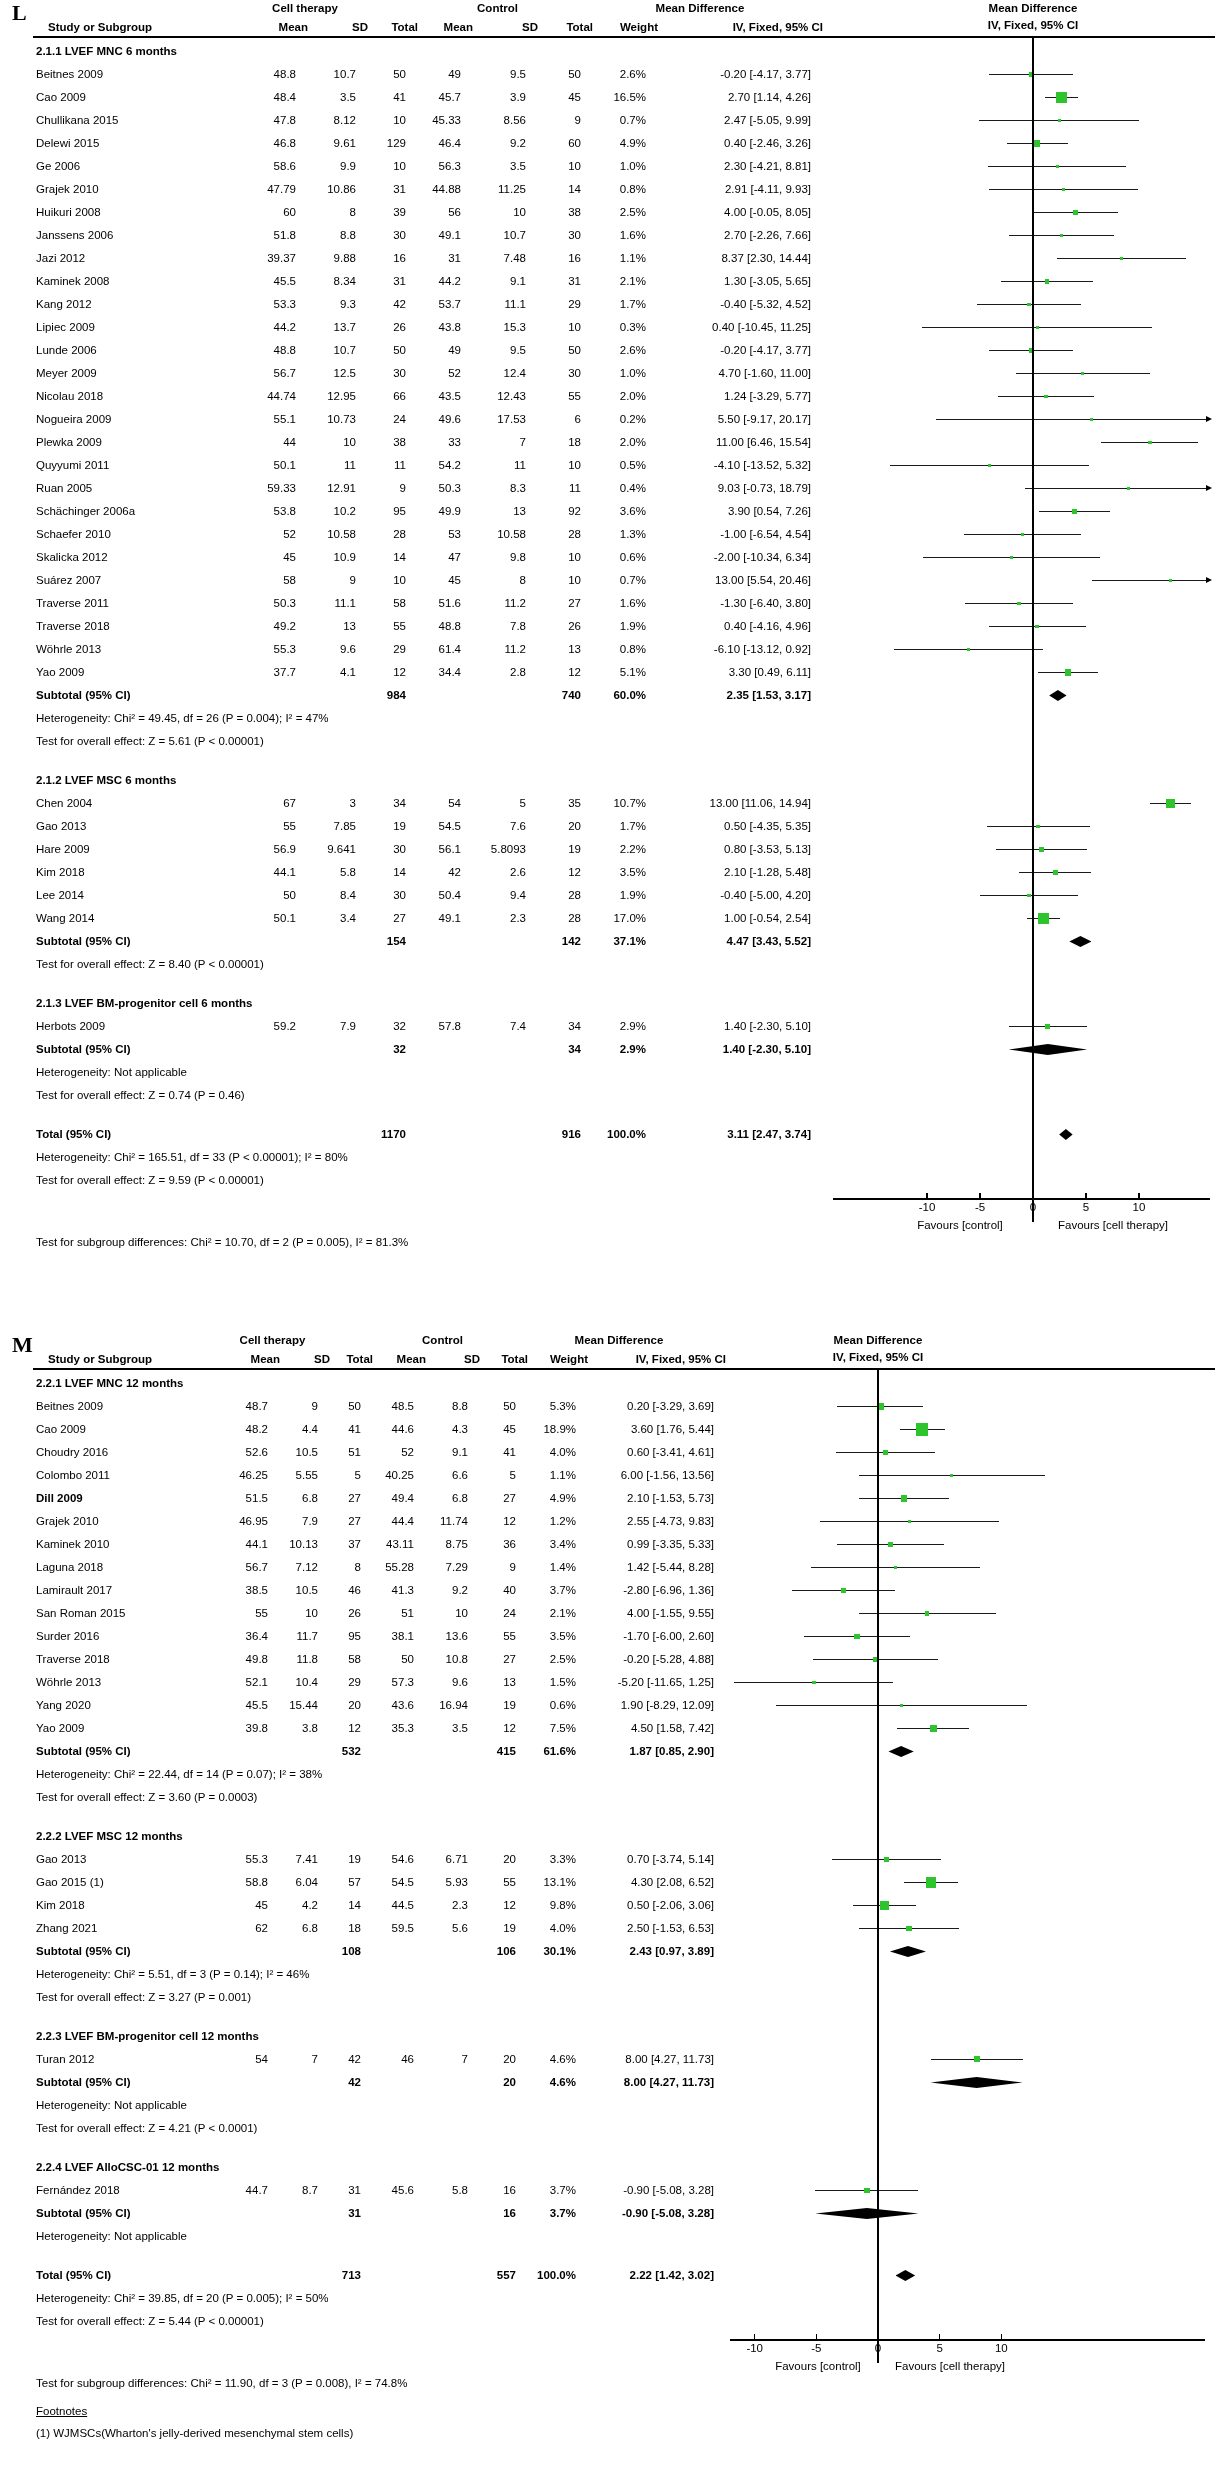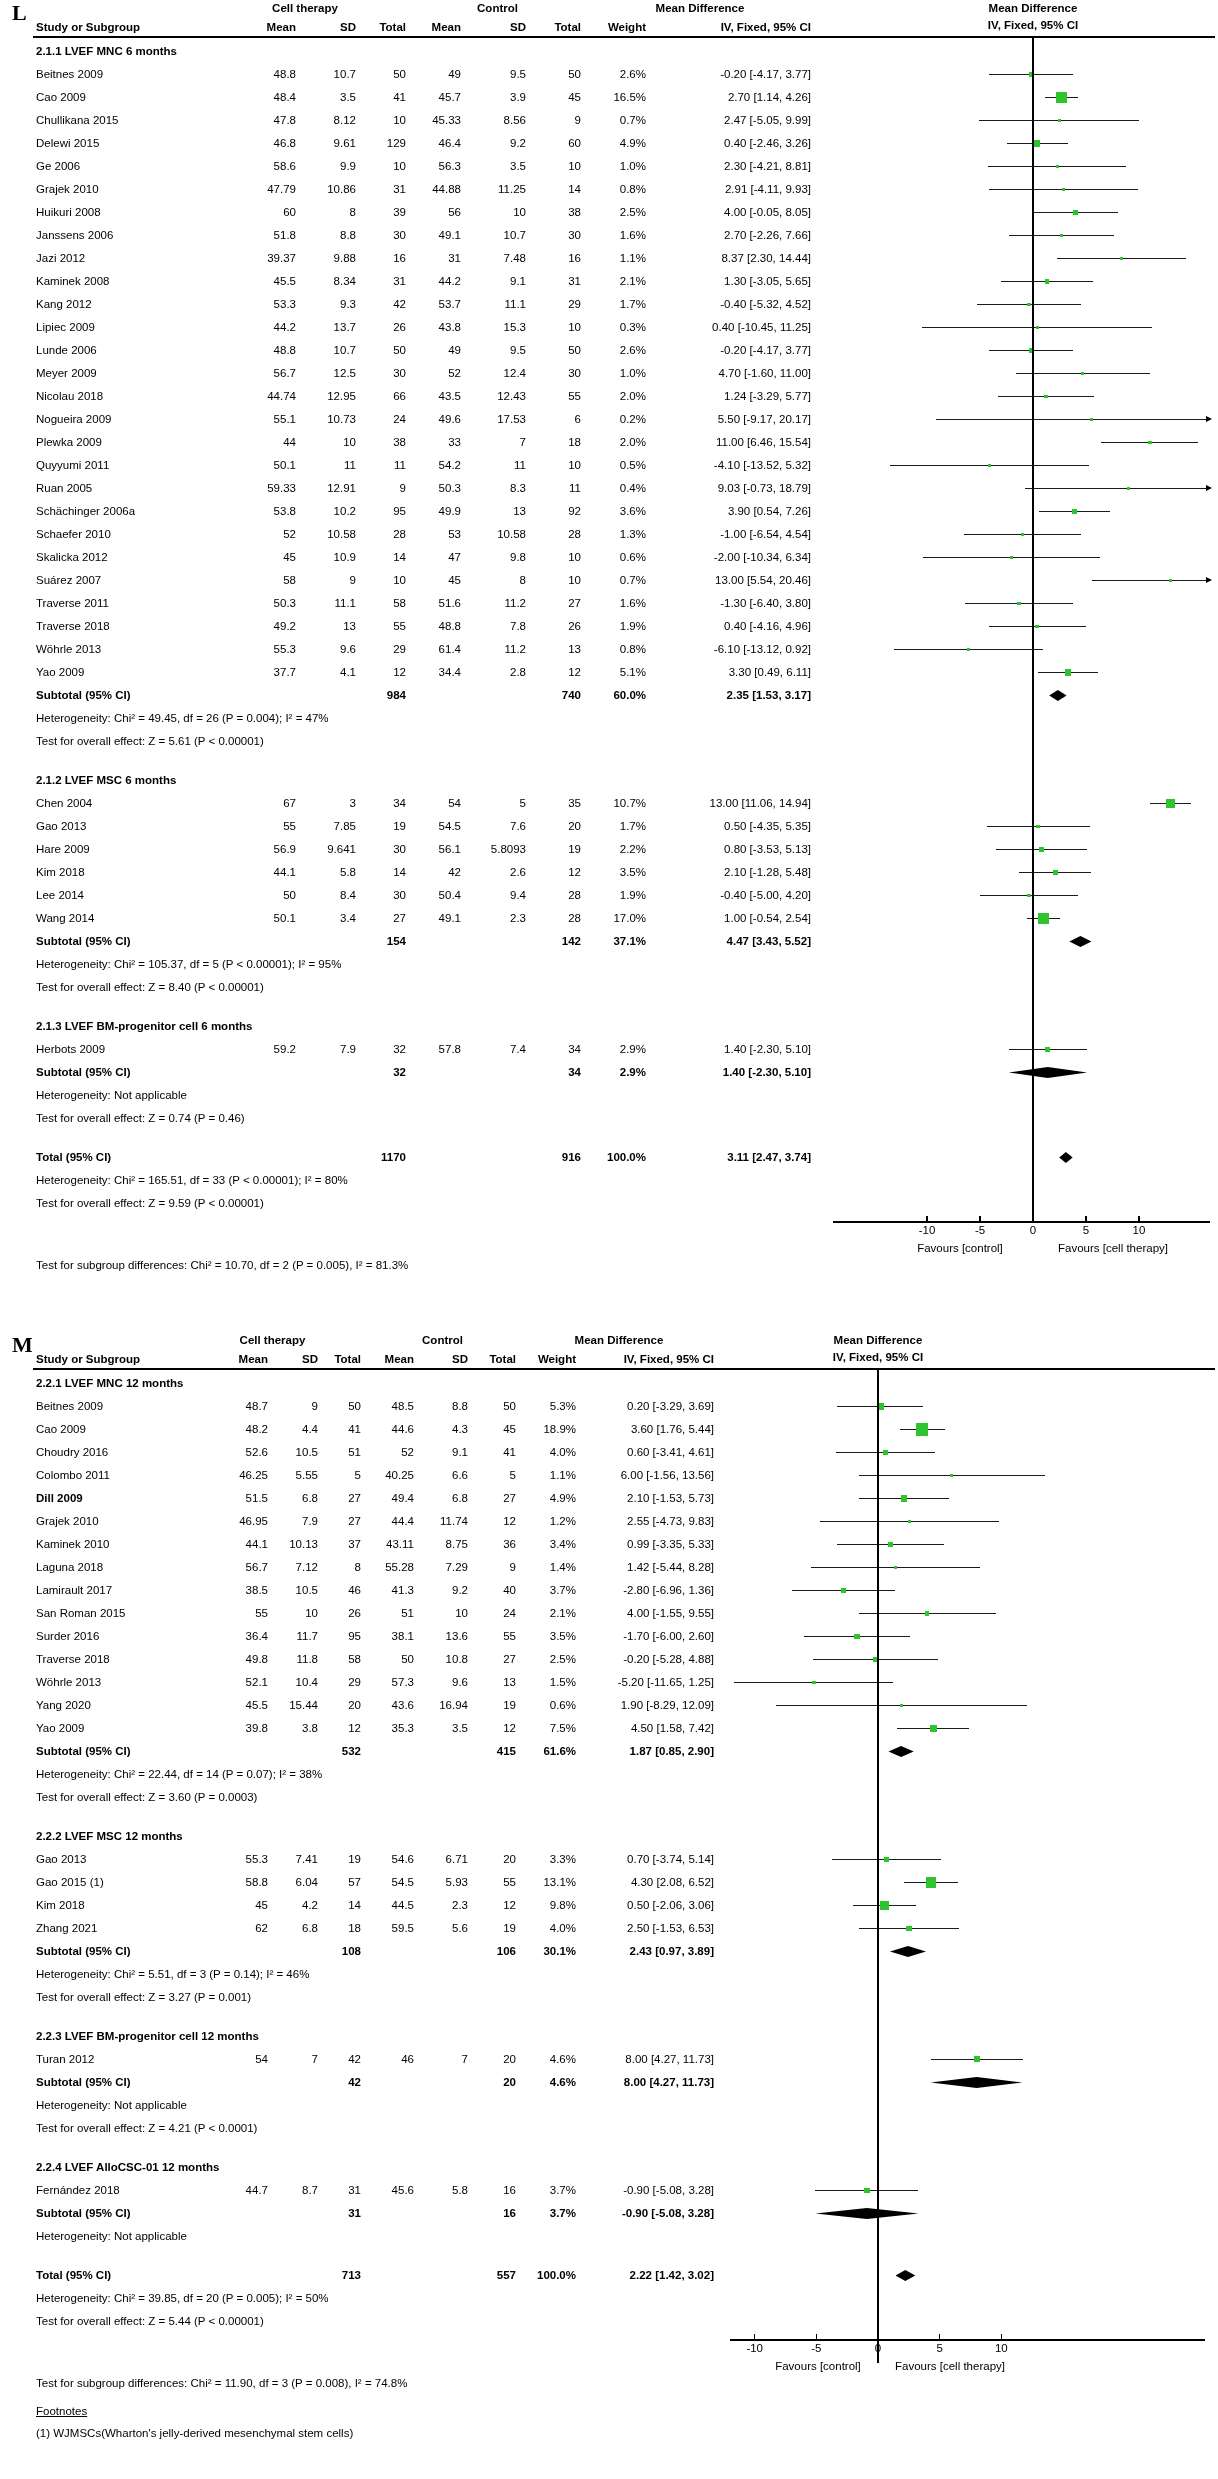--- a/index.html
+++ b/index.html
@@ -5,21 +5,21 @@
   html,body{margin:0;padding:0;background:#fff;}
   body{width:1218px;height:2479px;overflow:hidden;color:#000;
        font-family:"Liberation Sans",sans-serif;font-size:11.5px;}
   .panel{position:relative;width:1218px;background:#fff;}
   #panel-L{height:1332px;}
   #panel-M{height:1147px;}
   .panel-letter{position:absolute;left:12px;top:0px;font-family:"Liberation Serif",serif;
                 font-weight:bold;font-size:22px;z-index:5;}
   .hdr{position:relative;height:40px;}
   .hdr-abs{position:absolute;transform:translateX(-50%);font-weight:bold;white-space:nowrap;}
-  .hdr-row2{position:absolute;left:0;top:19px;display:flex;font-weight:bold;height:16px;line-height:16px;align-items:flex-end;}
+  .hdr-row2{position:absolute;left:12px;top:19px;display:flex;font-weight:bold;height:16px;line-height:16px;align-items:flex-end;}
   .hdr-rule{position:absolute;left:33px;right:3px;top:36px;height:1.6px;background:#000;}
   .row{display:flex;height:23px;line-height:23px;white-space:nowrap;position:relative;}
   .row.bold{font-weight:bold;}
   .gap{height:16px;}
   .cell{flex:none;text-align:right;padding-right:4px;box-sizing:border-box;overflow:visible;}
   .cell.study{text-align:left;padding-right:0;}
   .pad{flex:none;width:36px;}
   .plotcell{flex:none;position:relative;}
   .ci-line{position:absolute;top:10.7px;height:1.6px;background:#1a1a1a;}
   .sq{position:absolute;background:#2ec42e;}
@@ -639,25 +639,20 @@
       <span class="cell" style="width: 65px;"></span>
       <span class="cell" style="width: 55px;">142</span>
       <span class="cell" style="width: 65px;">37.1%</span>
       <span class="cell" style="width: 165px;">4.47 [3.43, 5.52]</span>
       <div class="plotcell" style="width: 403px; height: 23px;">
         <div class="diamond" style="left: 254.358px; width: 22.154px;"></div>
       </div>
     </div>
     <div class="row">
       <span class="pad"></span>
-      <span class="cell study" style="width: 779px;">Heterogeneity: Chi² = 105.37, df = 5 (P &lt; 0.00001); I² = 95%</span>
-      <div class="plotcell" style="width: 403px; height: 23px;"></div>
-    </div>
-    <div class="row">
-      <span class="pad"></span>
       <span class="cell study" style="width: 779px;">Test for overall effect: Z = 8.40 (P &lt; 0.00001)</span>
       <div class="plotcell" style="width: 403px; height: 23px;"></div>
     </div>
     <div class="gap"></div>
     <div class="row bold">
       <span class="pad"></span>
       <span class="cell study" style="width: 779px;">2.1.3 LVEF BM-progenitor cell 6 months</span>
       <div class="plotcell" style="width: 403px; height: 23px;"></div>
     </div>
     <div class="row">

